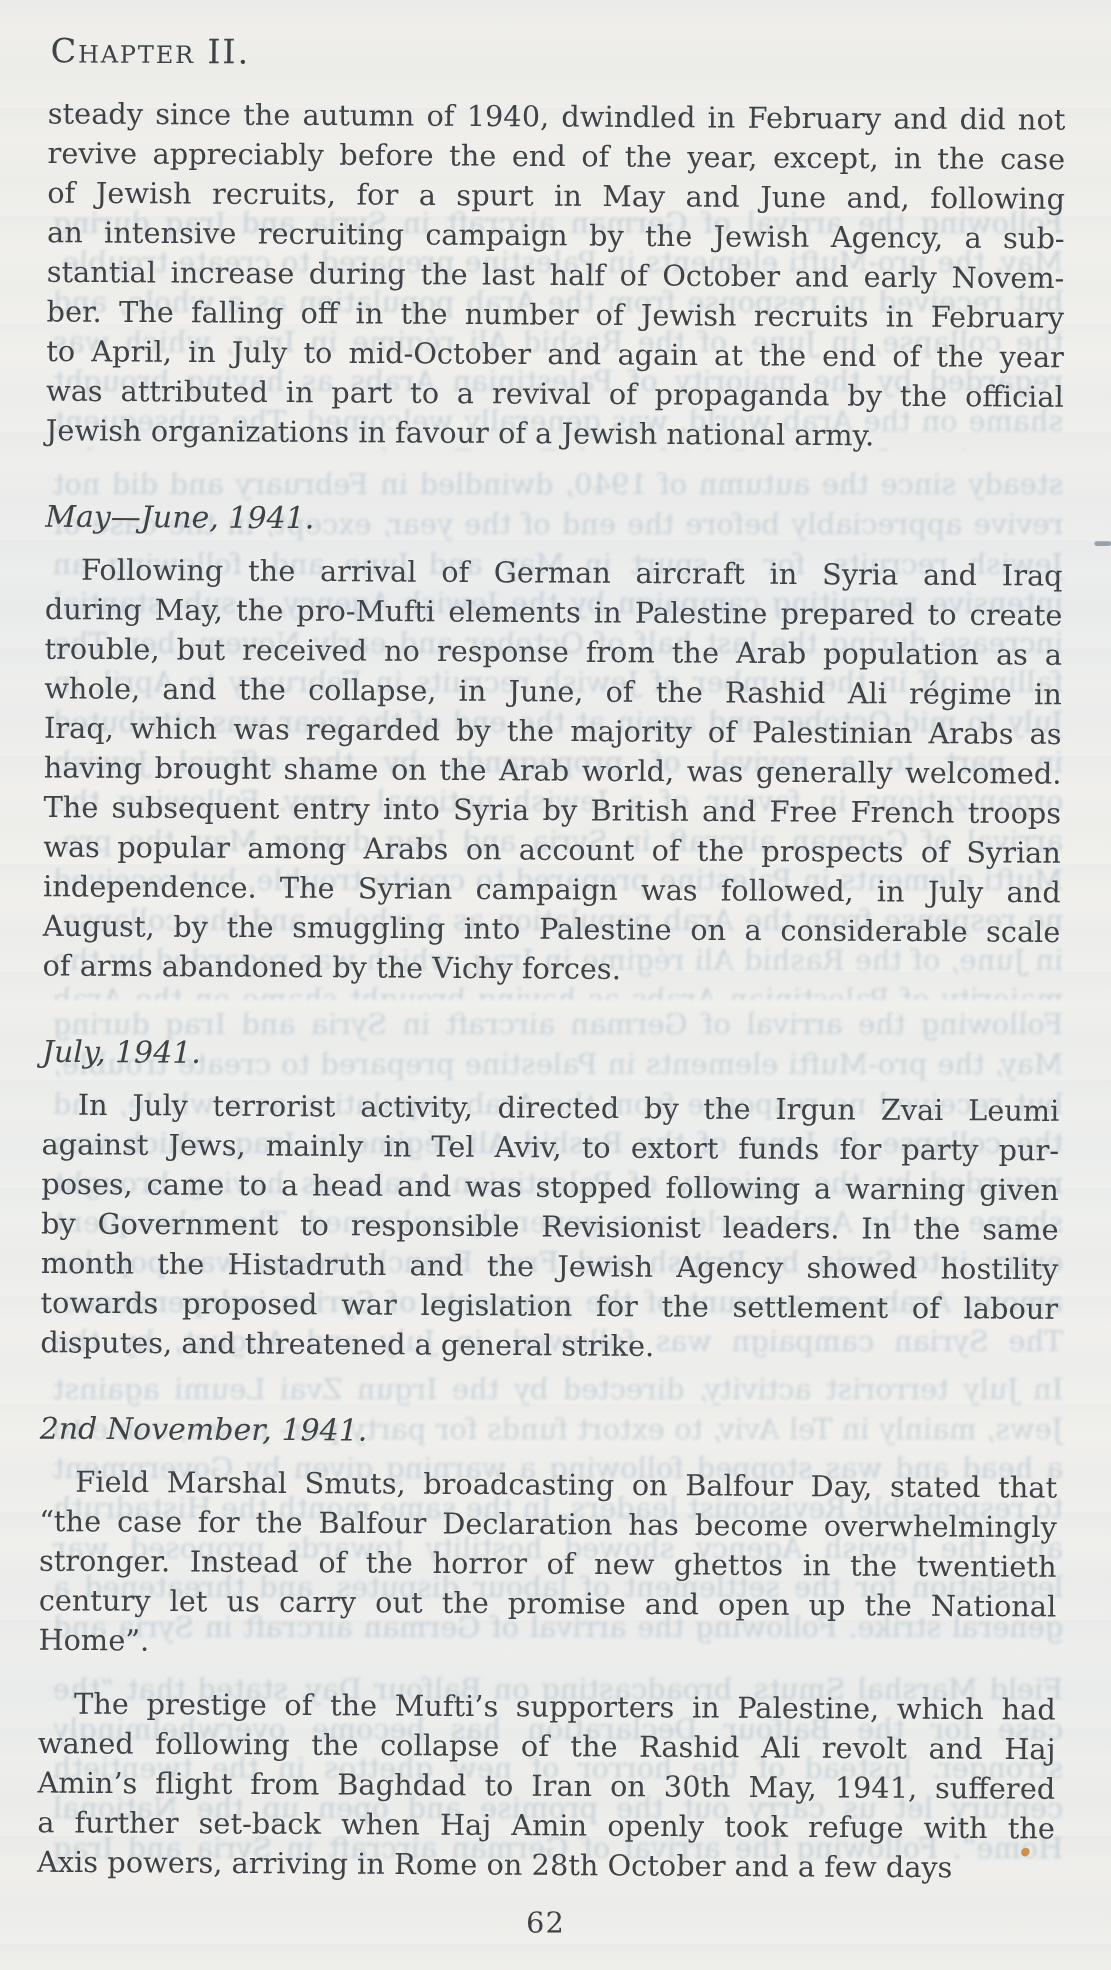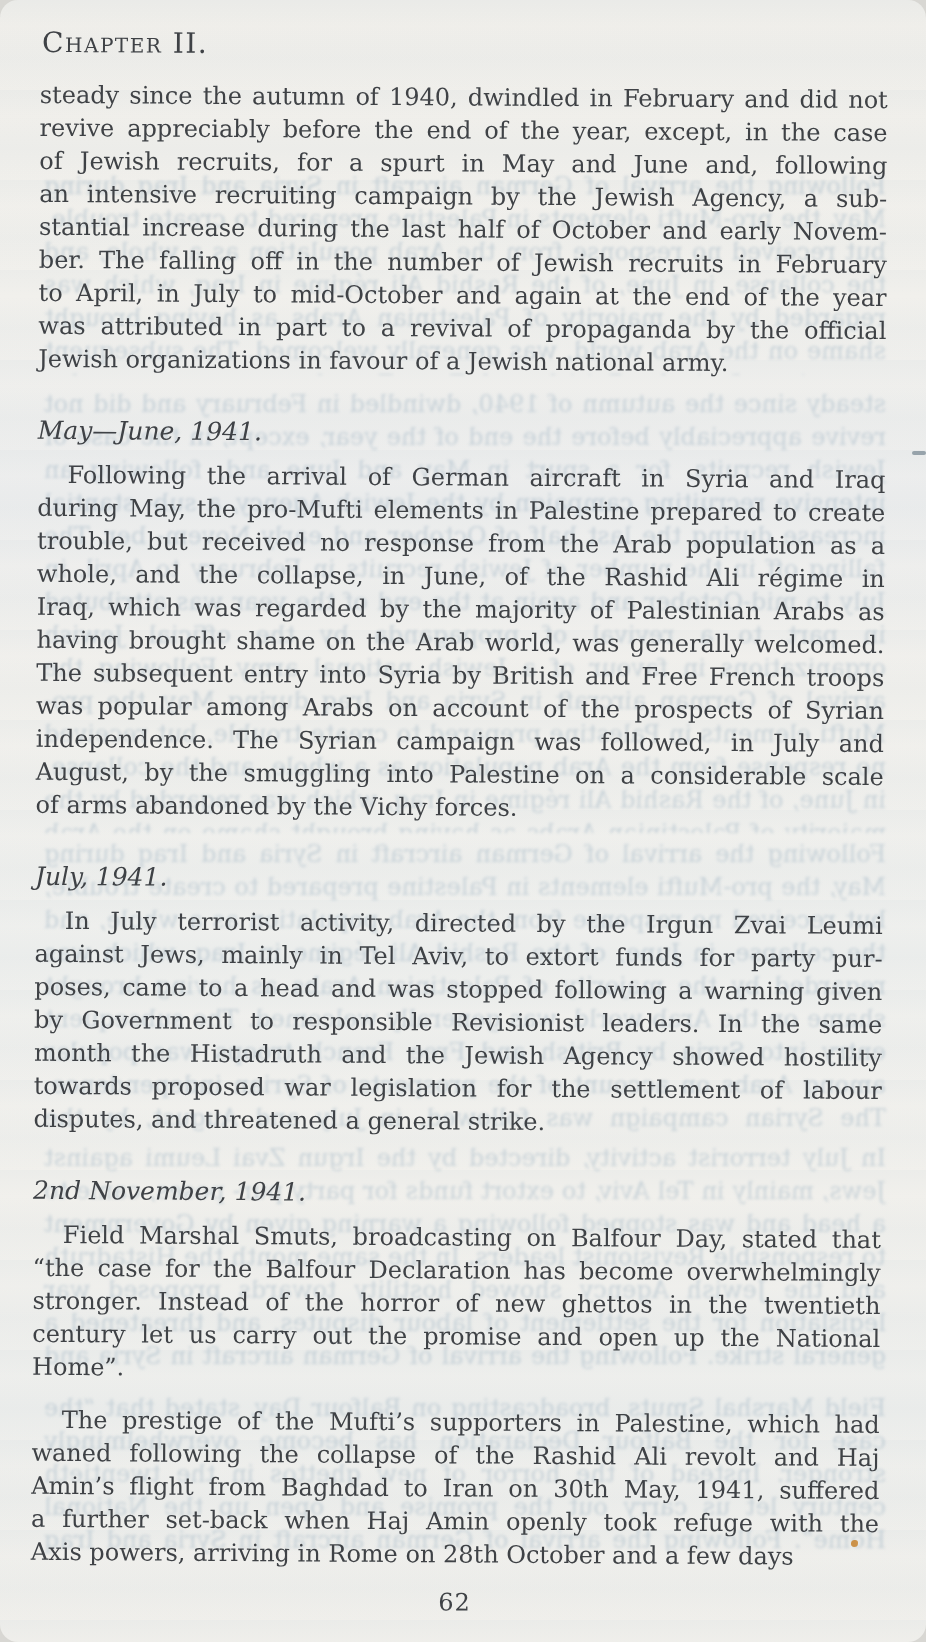--- a/index.html
+++ b/index.html
@@ -12,21 +12,20 @@
     width: 926px;
     height: 1642px;
     margin: 0 auto;
     background:
       linear-gradient(180deg,
         #efeeea 0%, #f1f0ec 18%, #eceded 30%, #f1f0ec 42%,
         #eeefed 58%, #f1f0ec 72%, #edeeec 86%, #f0efeb 100%);
     overflow: hidden;
     font-family: "DejaVu Serif", "Liberation Serif", serif;
     color: #3f4246;
-    border-radius: 18px;
   }
   
   .page::before {
     content: "";
     position: absolute;
     inset: 0;
     background: repeating-linear-gradient(
       180deg,
       rgba(190, 205, 215, 0.10) 0px,
       rgba(190, 205, 215, 0.00) 26px,

